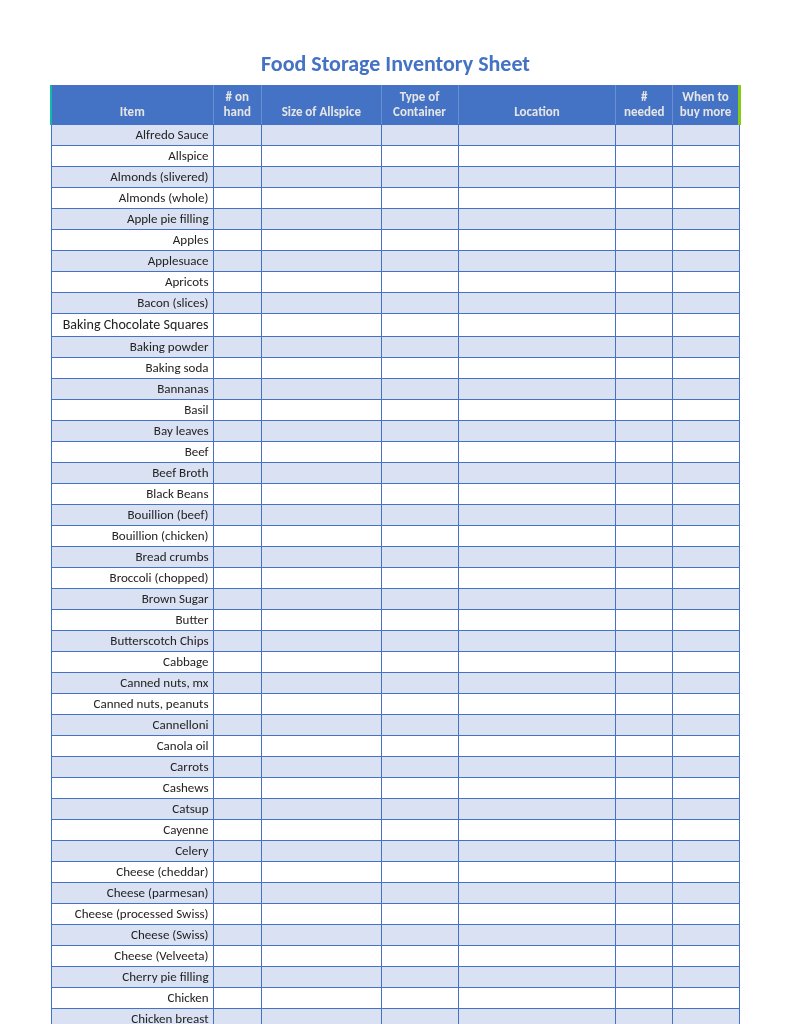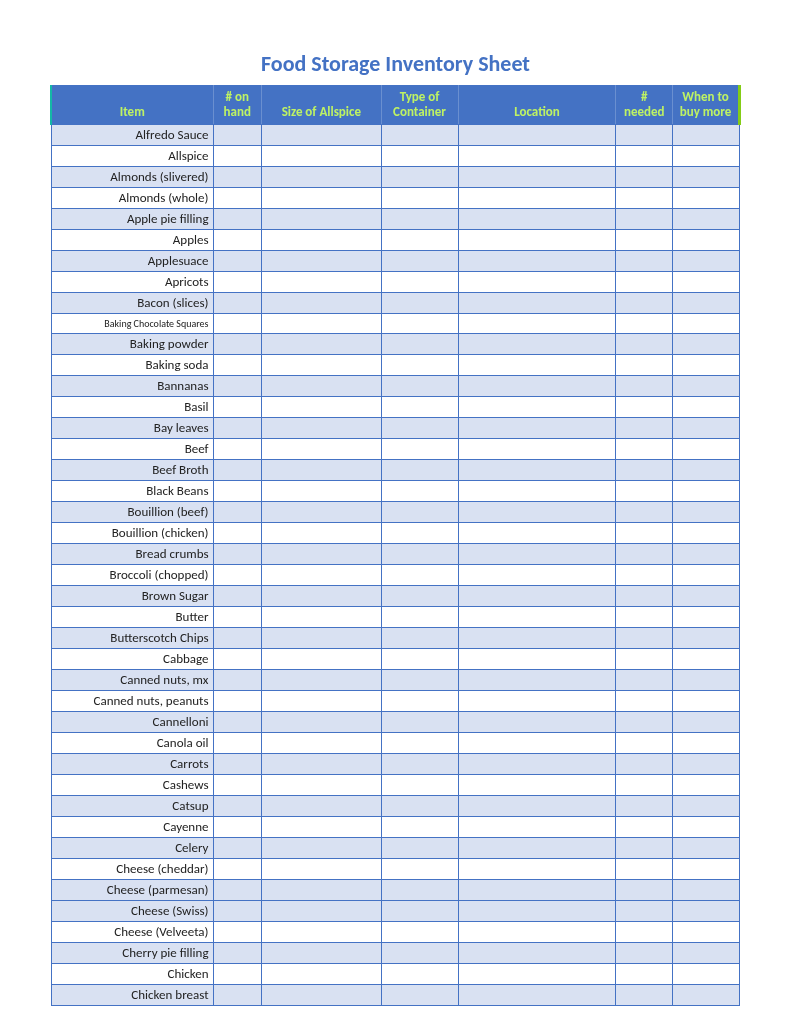--- a/index.html
+++ b/index.html
@@ -16,21 +16,21 @@
       font-weight: bold;
       margin-bottom: 8px;
     }
     table {
       border-collapse: collapse;
       width: 100%;
       table-layout: fixed;
     }
     thead th {
       background: #4472C4;
-      color: #bef264;
+      color: #e5e5e5;
       font-weight: bold;
       font-size: 13px;
       padding: 4px 3px;
       vertical-align: bottom;
       text-align: center;
       border: 1px solid #4472C4;
       border-right: 1px solid #6a8fd0;
       height: 36px;
       line-height: 1.15;
     }
@@ -43,21 +43,21 @@
       border-bottom: 1px solid #4472C4;
       border-right: 1px solid #4472C4;
       height: 20px;
       white-space: nowrap;
       overflow: hidden;
     }
     tbody td:first-child { border-left: 1px solid #4472C4; }
     tbody tr.band-odd td { background: #D9E1F2; }
     tbody tr.band-even td { background: #ffffff; }
     tbody td.item-cell { text-align: right; }
-    tbody td.small-text { font-size: 10px; margin-left: 32px; }
+    tbody td.small-text { font-size: 14px; margin-left: 32px; }
     .col-item { width: 160px; }
     .col-hand { width: 48px; }
     .col-size { width: 118px; }
     .col-type { width: 76px; }
     .col-loc { width: 156px; }
     .col-need { width: 56px; }
     .col-when { width: 66px; }
   </style>
 </head>
 <body>
@@ -416,20 +416,29 @@
       </tr>
       <tr class="band-odd">
         <td class="item-cell">Cheese (parmesan)</td>
         <td></td>
         <td></td>
         <td></td>
         <td></td>
         <td></td>
         <td></td>
       </tr>
+      <tr class="band-even">
+        <td class="item-cell">Cheese (processed Swiss)</td>
+        <td></td>
+        <td></td>
+        <td></td>
+        <td></td>
+        <td></td>
+        <td></td>
+      </tr>
       <tr class="band-odd">
         <td class="item-cell">Cheese (Swiss)</td>
         <td></td>
         <td></td>
         <td></td>
         <td></td>
         <td></td>
         <td></td>
       </tr>
       <tr class="band-even">

